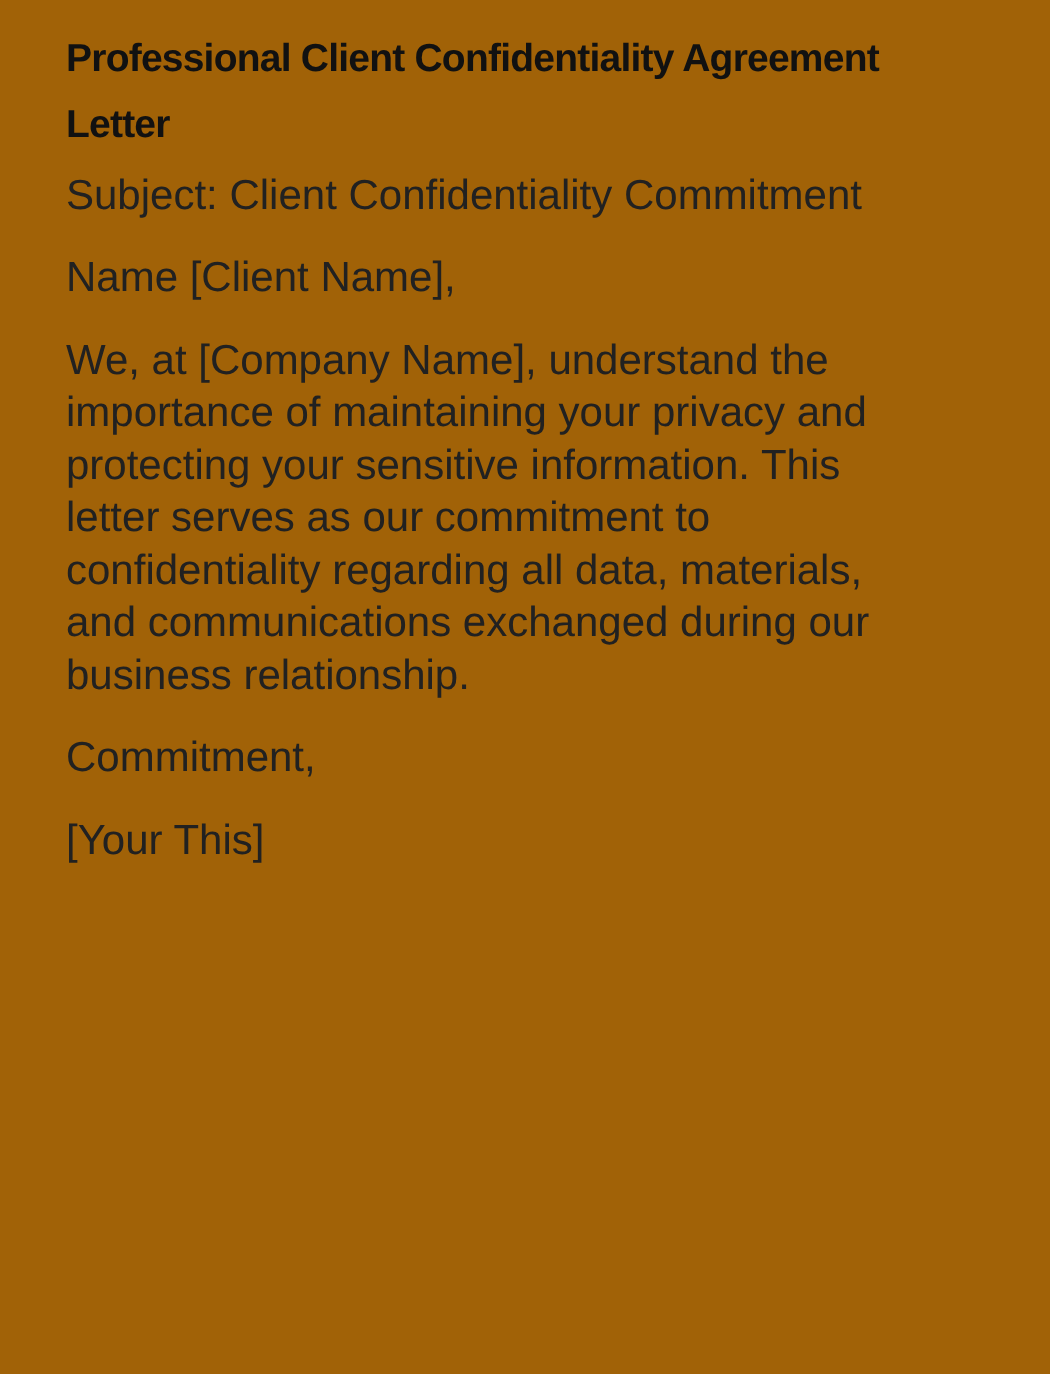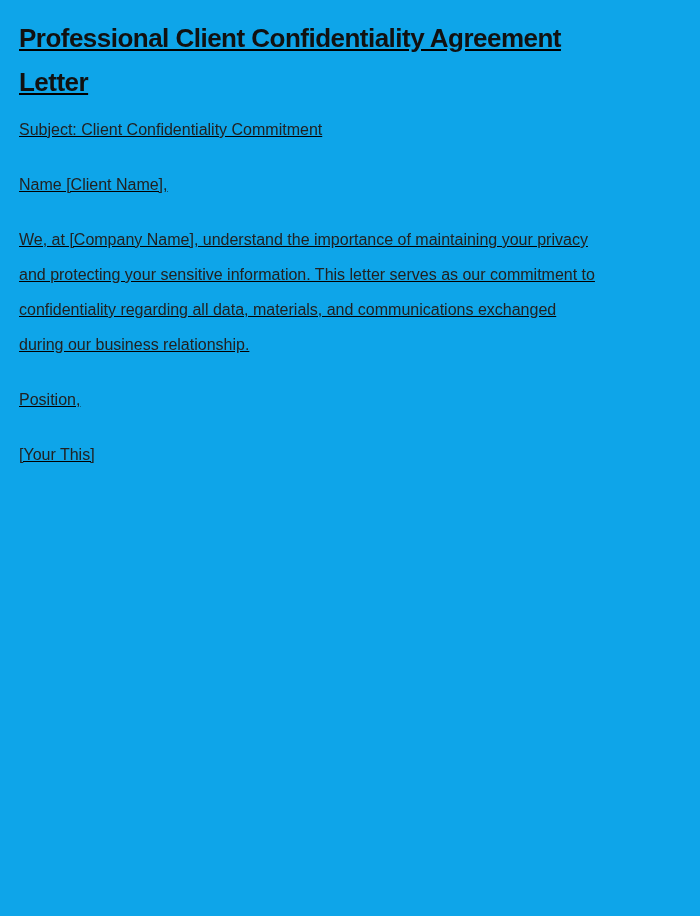--- a/index.html
+++ b/index.html
@@ -10,52 +10,51 @@
   body {
     width: 700px;
     height: 916px;
     overflow: hidden;
     font-family: "Liberation Sans", "DejaVu Sans", sans-serif;
   }
   .page {
     box-sizing: border-box;
     width: 700px;
     height: 916px;
-    padding: 16px 102px 0 19px;
-    background: #0ea5e9;
-    text-decoration: underline;
+    padding: 16px 102px 0 44px;
+    background: #a16207;
   }
   h1.doc-title {
     font-size: 26px;
     line-height: 44px;
     font-weight: 700;
     letter-spacing: -0.02em;
     color: #111111;
     margin: 0 0 8px 0;
   }
   p.doc-text {
-    font-size: 16px;
+    font-size: 28px;
     line-height: 35px;
     font-weight: 400;
     color: #212121;
     margin: 0 0 20px 0;
   }
 </style>
 </head>
 <body>
 
 <div class="page">
   <h1 class="doc-title">Professional Client Confidentiality Agreement Letter</h1>
 
   <p class="doc-text">Subject: Client Confidentiality Commitment</p>
 
   <p class="doc-text">Name [Client Name],</p>
 
   <p class="doc-text">We, at [Company Name], understand the importance of maintaining your privacy and protecting your sensitive information. This letter serves as our commitment to confidentiality regarding all data, materials, and communications exchanged during our business relationship.</p>
 
 
 
-  <p class="doc-text">Position,</p>
+  <p class="doc-text">Commitment,</p>
 
   <p class="doc-text">[Your This]</p>
 
 
 </div>
 
 </body></html>

